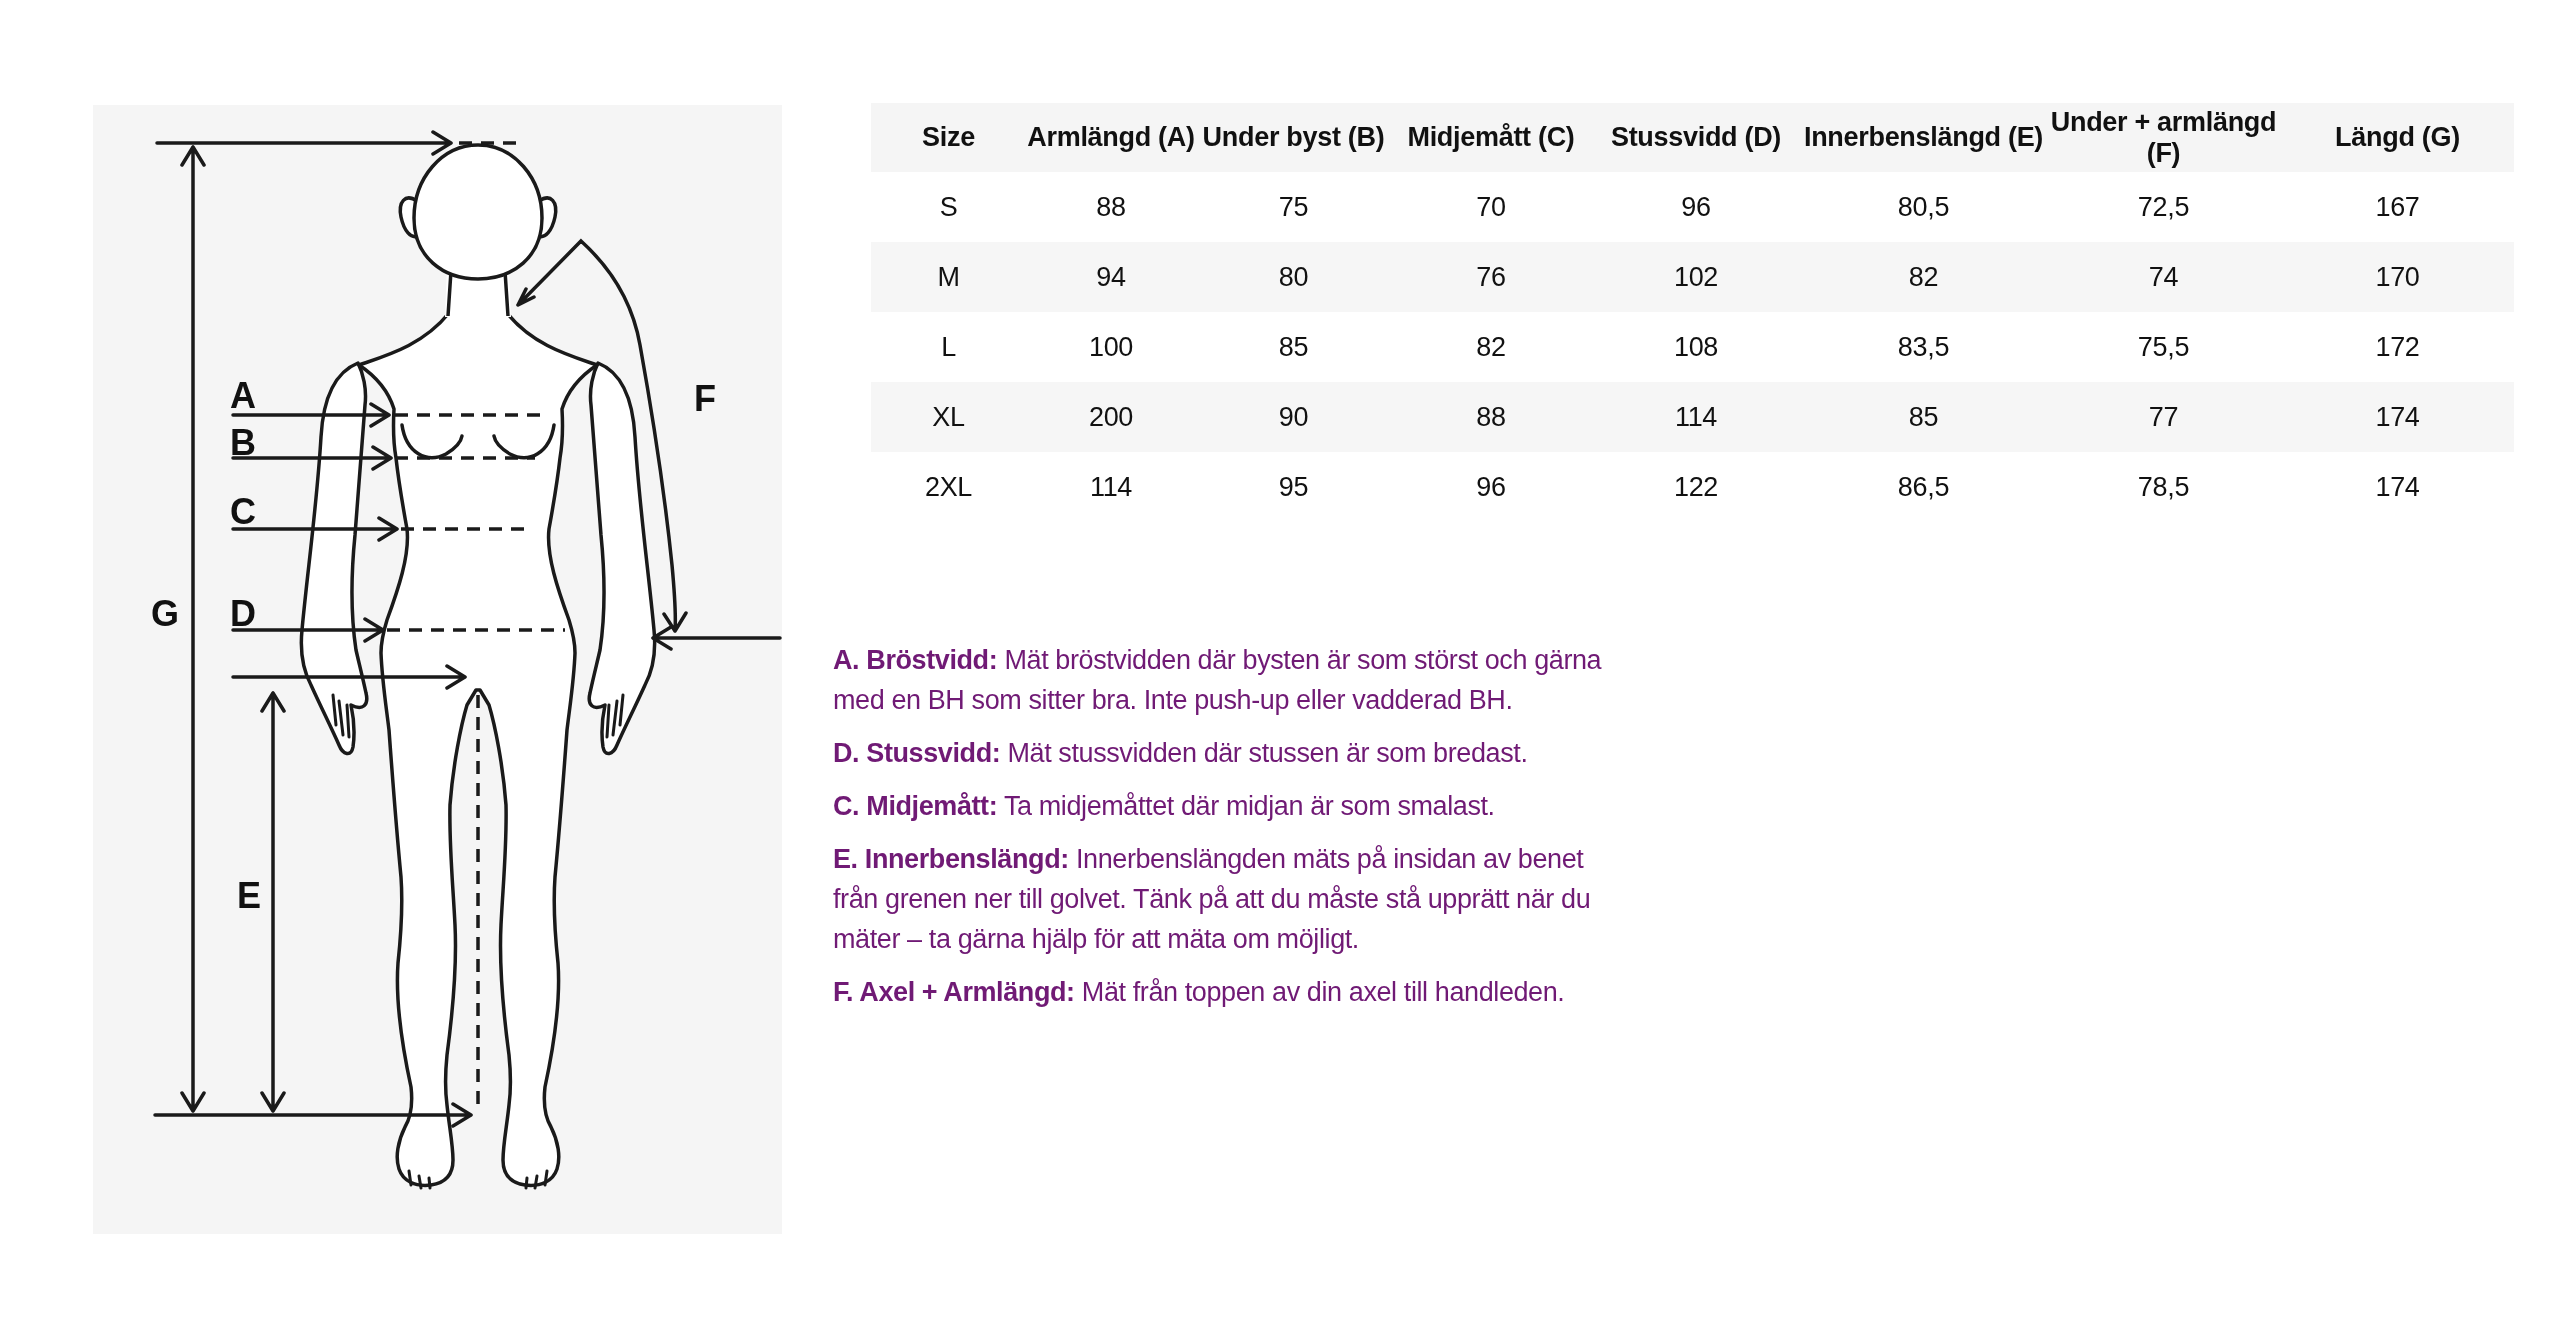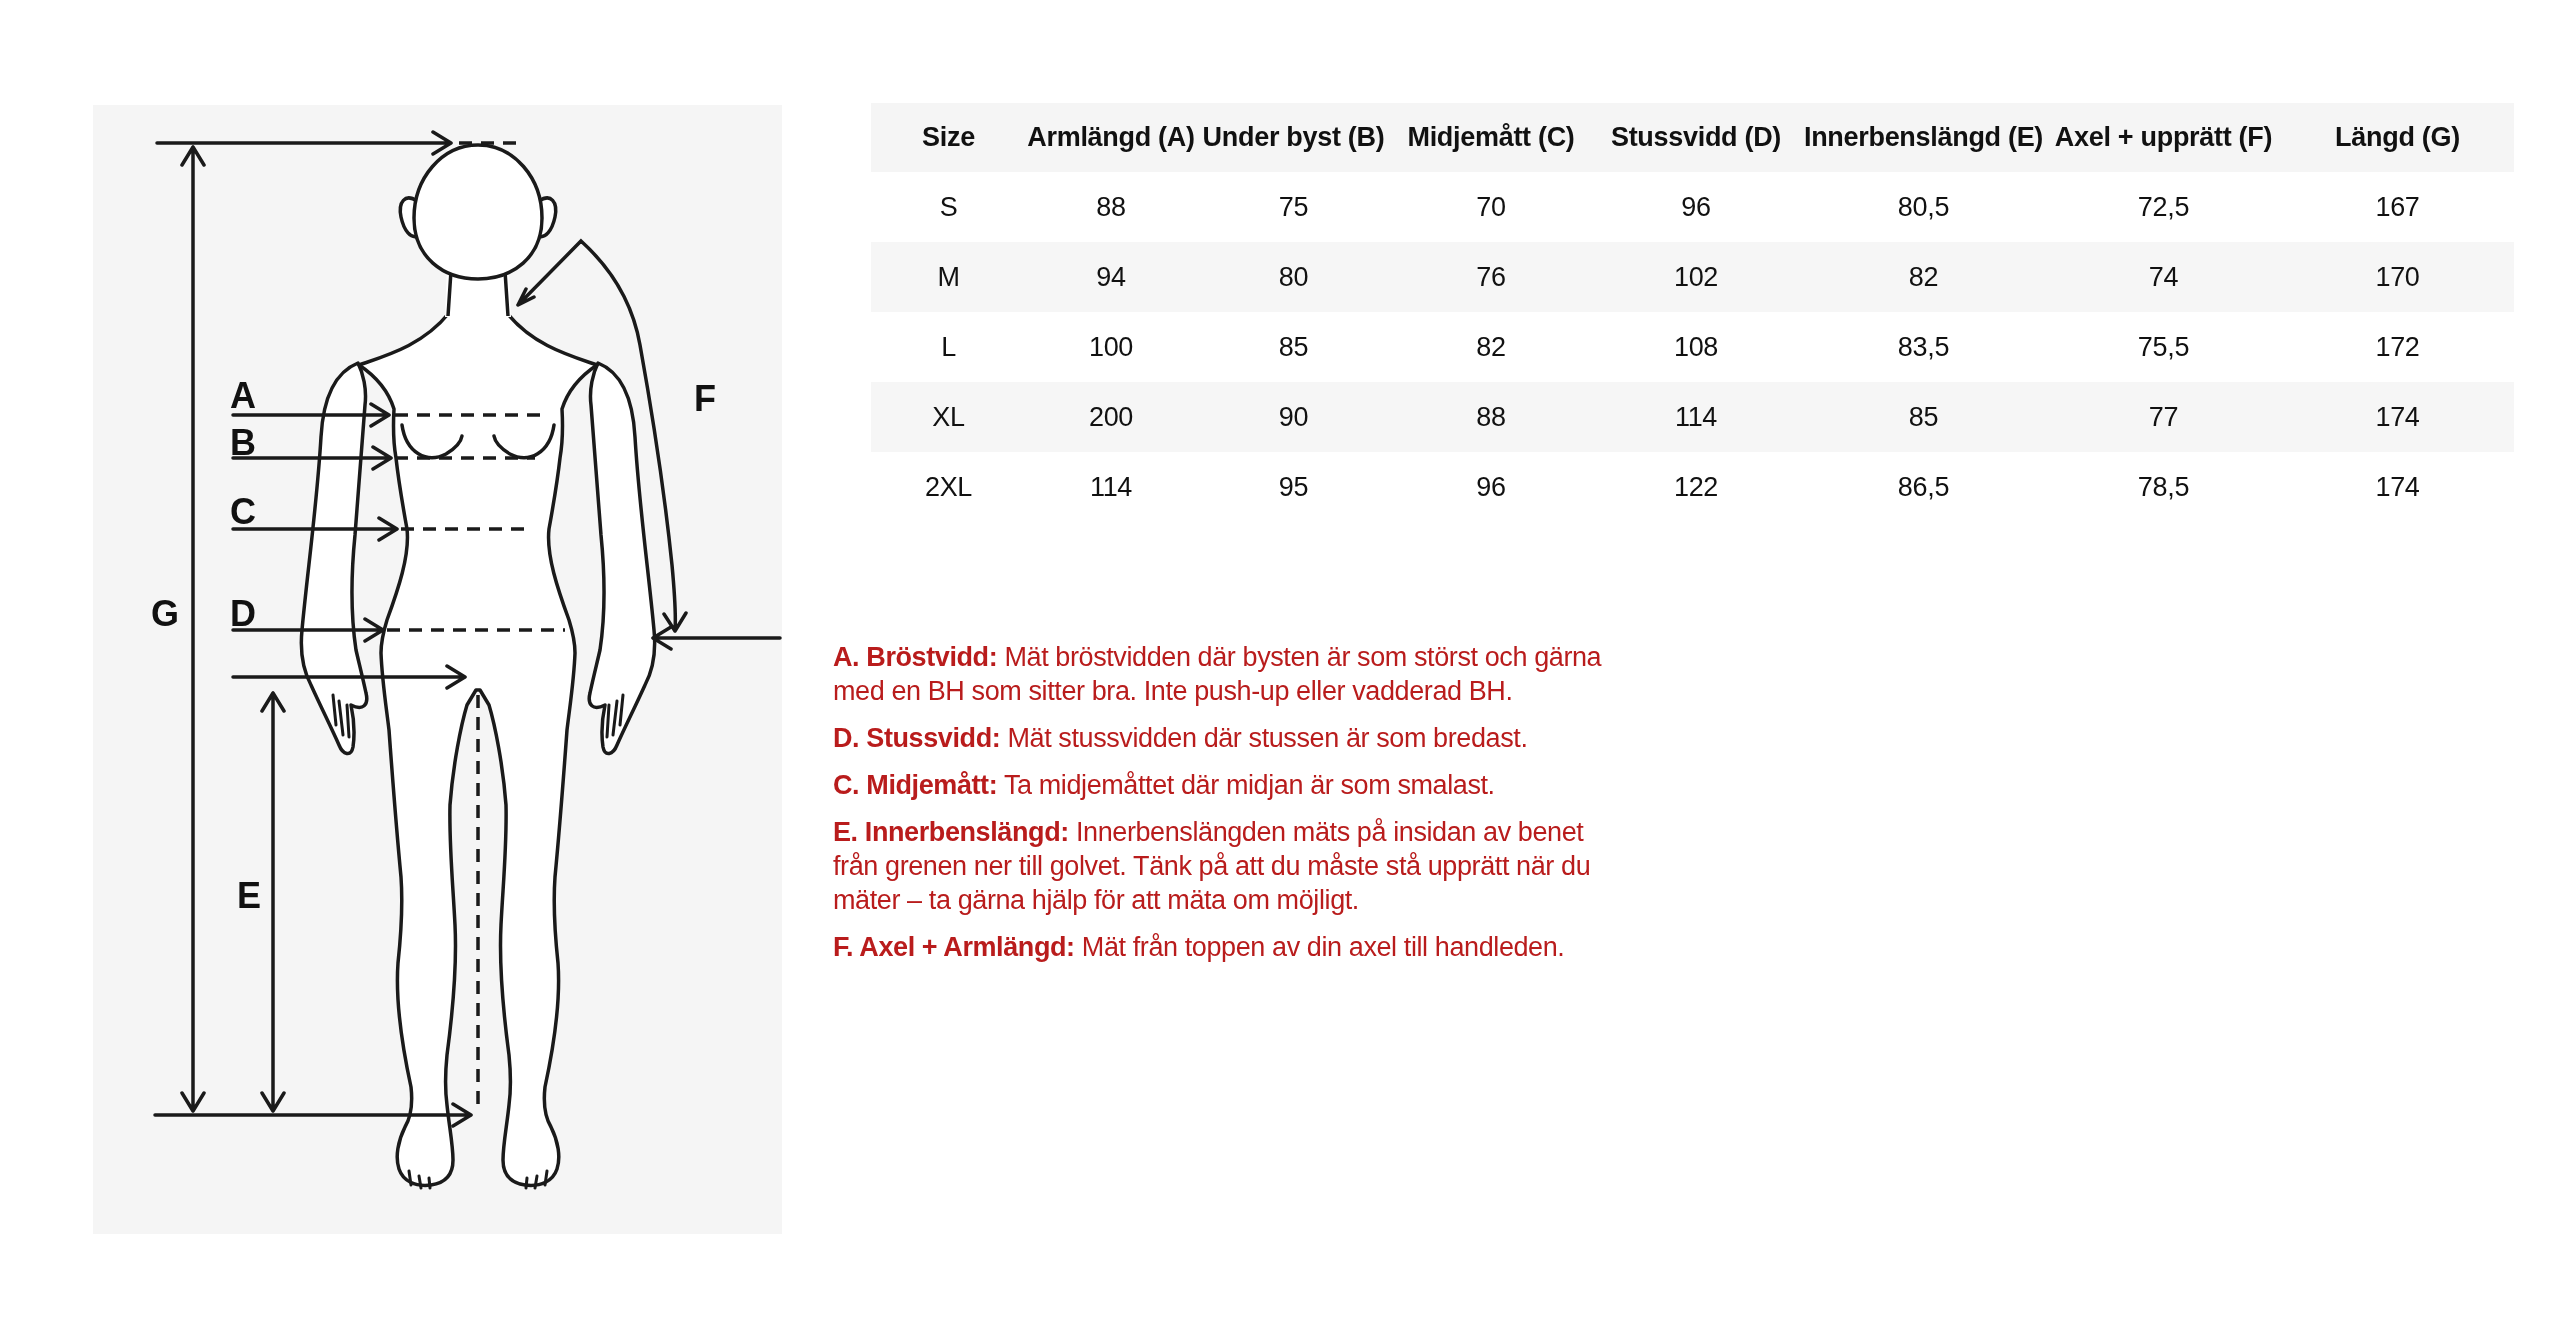--- a/index.html
+++ b/index.html
@@ -21,21 +21,21 @@
     font-size:27px;letter-spacing:-0.3px;text-align:center;vertical-align:middle;
     padding:0;color:#111;font-weight:400;
   }
   table.size-table thead tr{height:69px;background:#f5f5f5;}
   table.size-table thead th{font-weight:700;}
   table.size-table tbody tr{height:70px;}
   table.size-table tbody tr:nth-child(even){background:#f6f6f6;}
 
   .measure-desc{
     position:absolute;left:833px;top:640px;width:770px;
-    font-size:27px;line-height:34px;letter-spacing:-0.4px;color:#b91c1c;
+    font-size:27px;line-height:40px;letter-spacing:-0.4px;color:#701a75;
   }
   .measure-desc p{margin:0 0 13px 0;}
   .measure-desc strong{font-weight:700;}
 </style>
 </head>
 <body>
 
 <div class="figure-panel">
   <svg viewBox="0 0 689 1129">
 
@@ -171,21 +171,21 @@
         <col style="width:233px">
     </colgroup>
     <thead>
       <tr>
         <th>Size</th>
         <th>Armlängd (A)</th>
         <th>Under byst (B)</th>
         <th>Midjemått (C)</th>
         <th>Stussvidd (D)</th>
         <th>Innerbenslängd (E)</th>
-        <th>Axel + upprätt (F)</th>
+        <th>Under + armlängd (F)</th>
         <th>Längd (G)</th>
       </tr>
     </thead>
     <tbody>
       <tr>
         <td>S</td>
         <td>88</td>
         <td>75</td>
         <td>70</td>
         <td>96</td>

